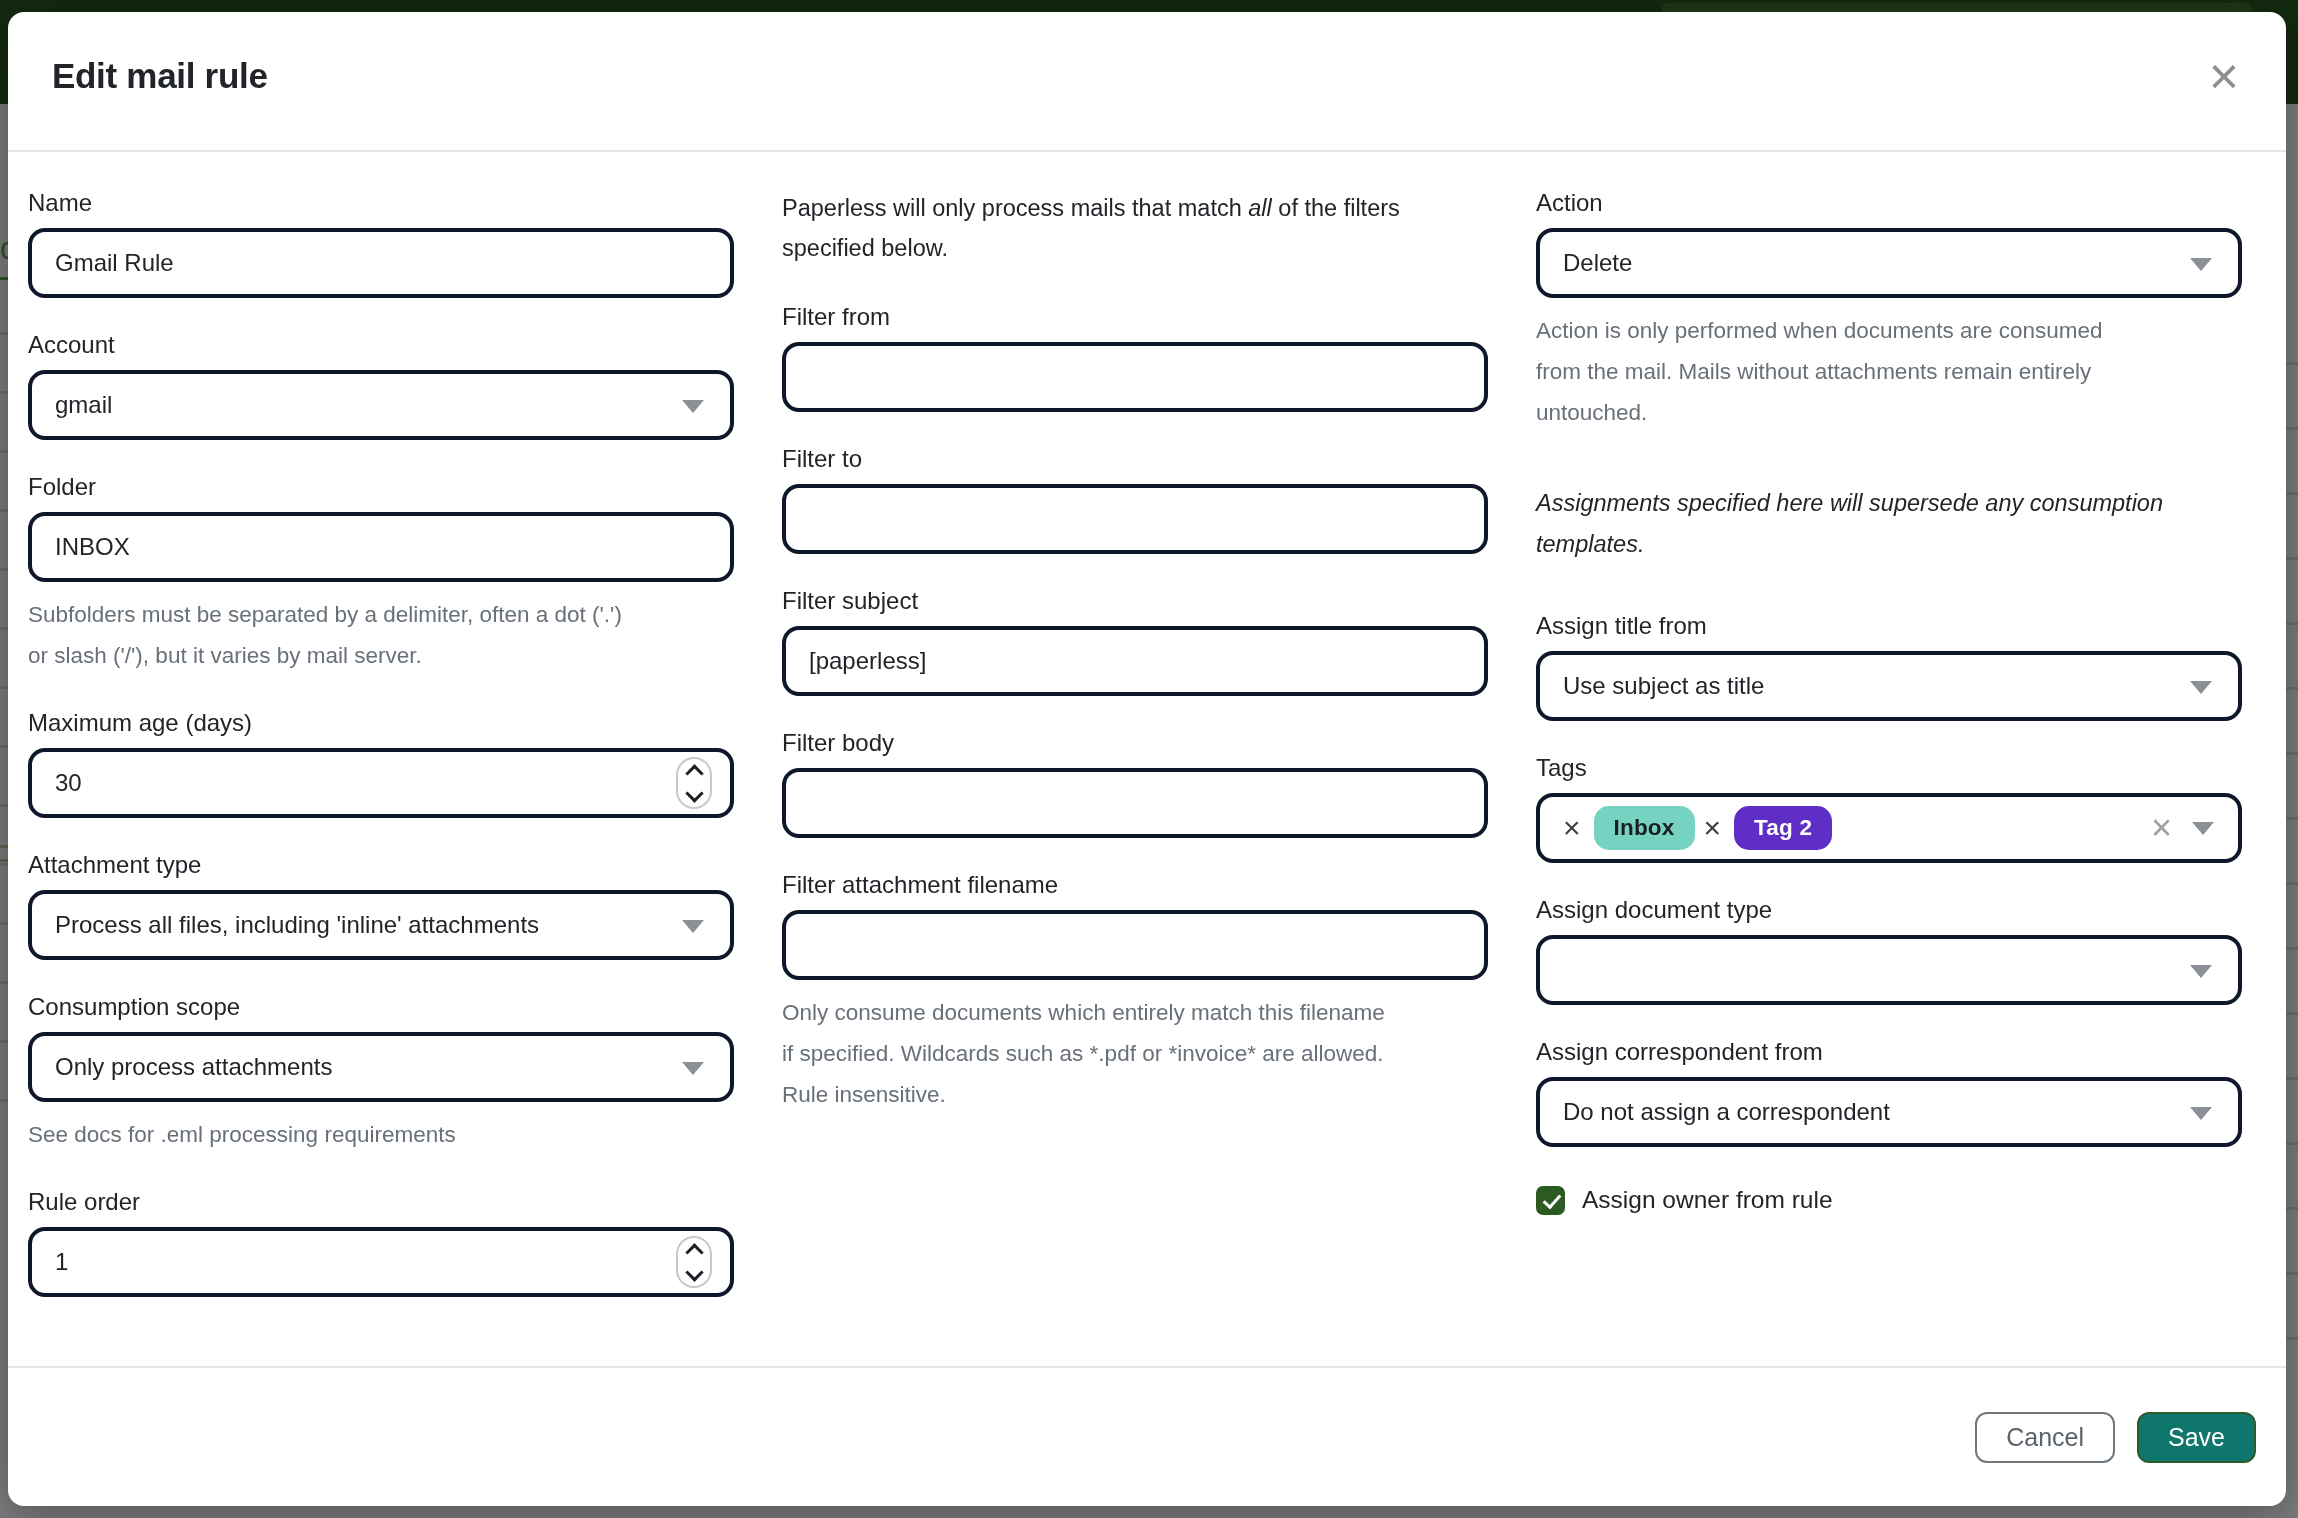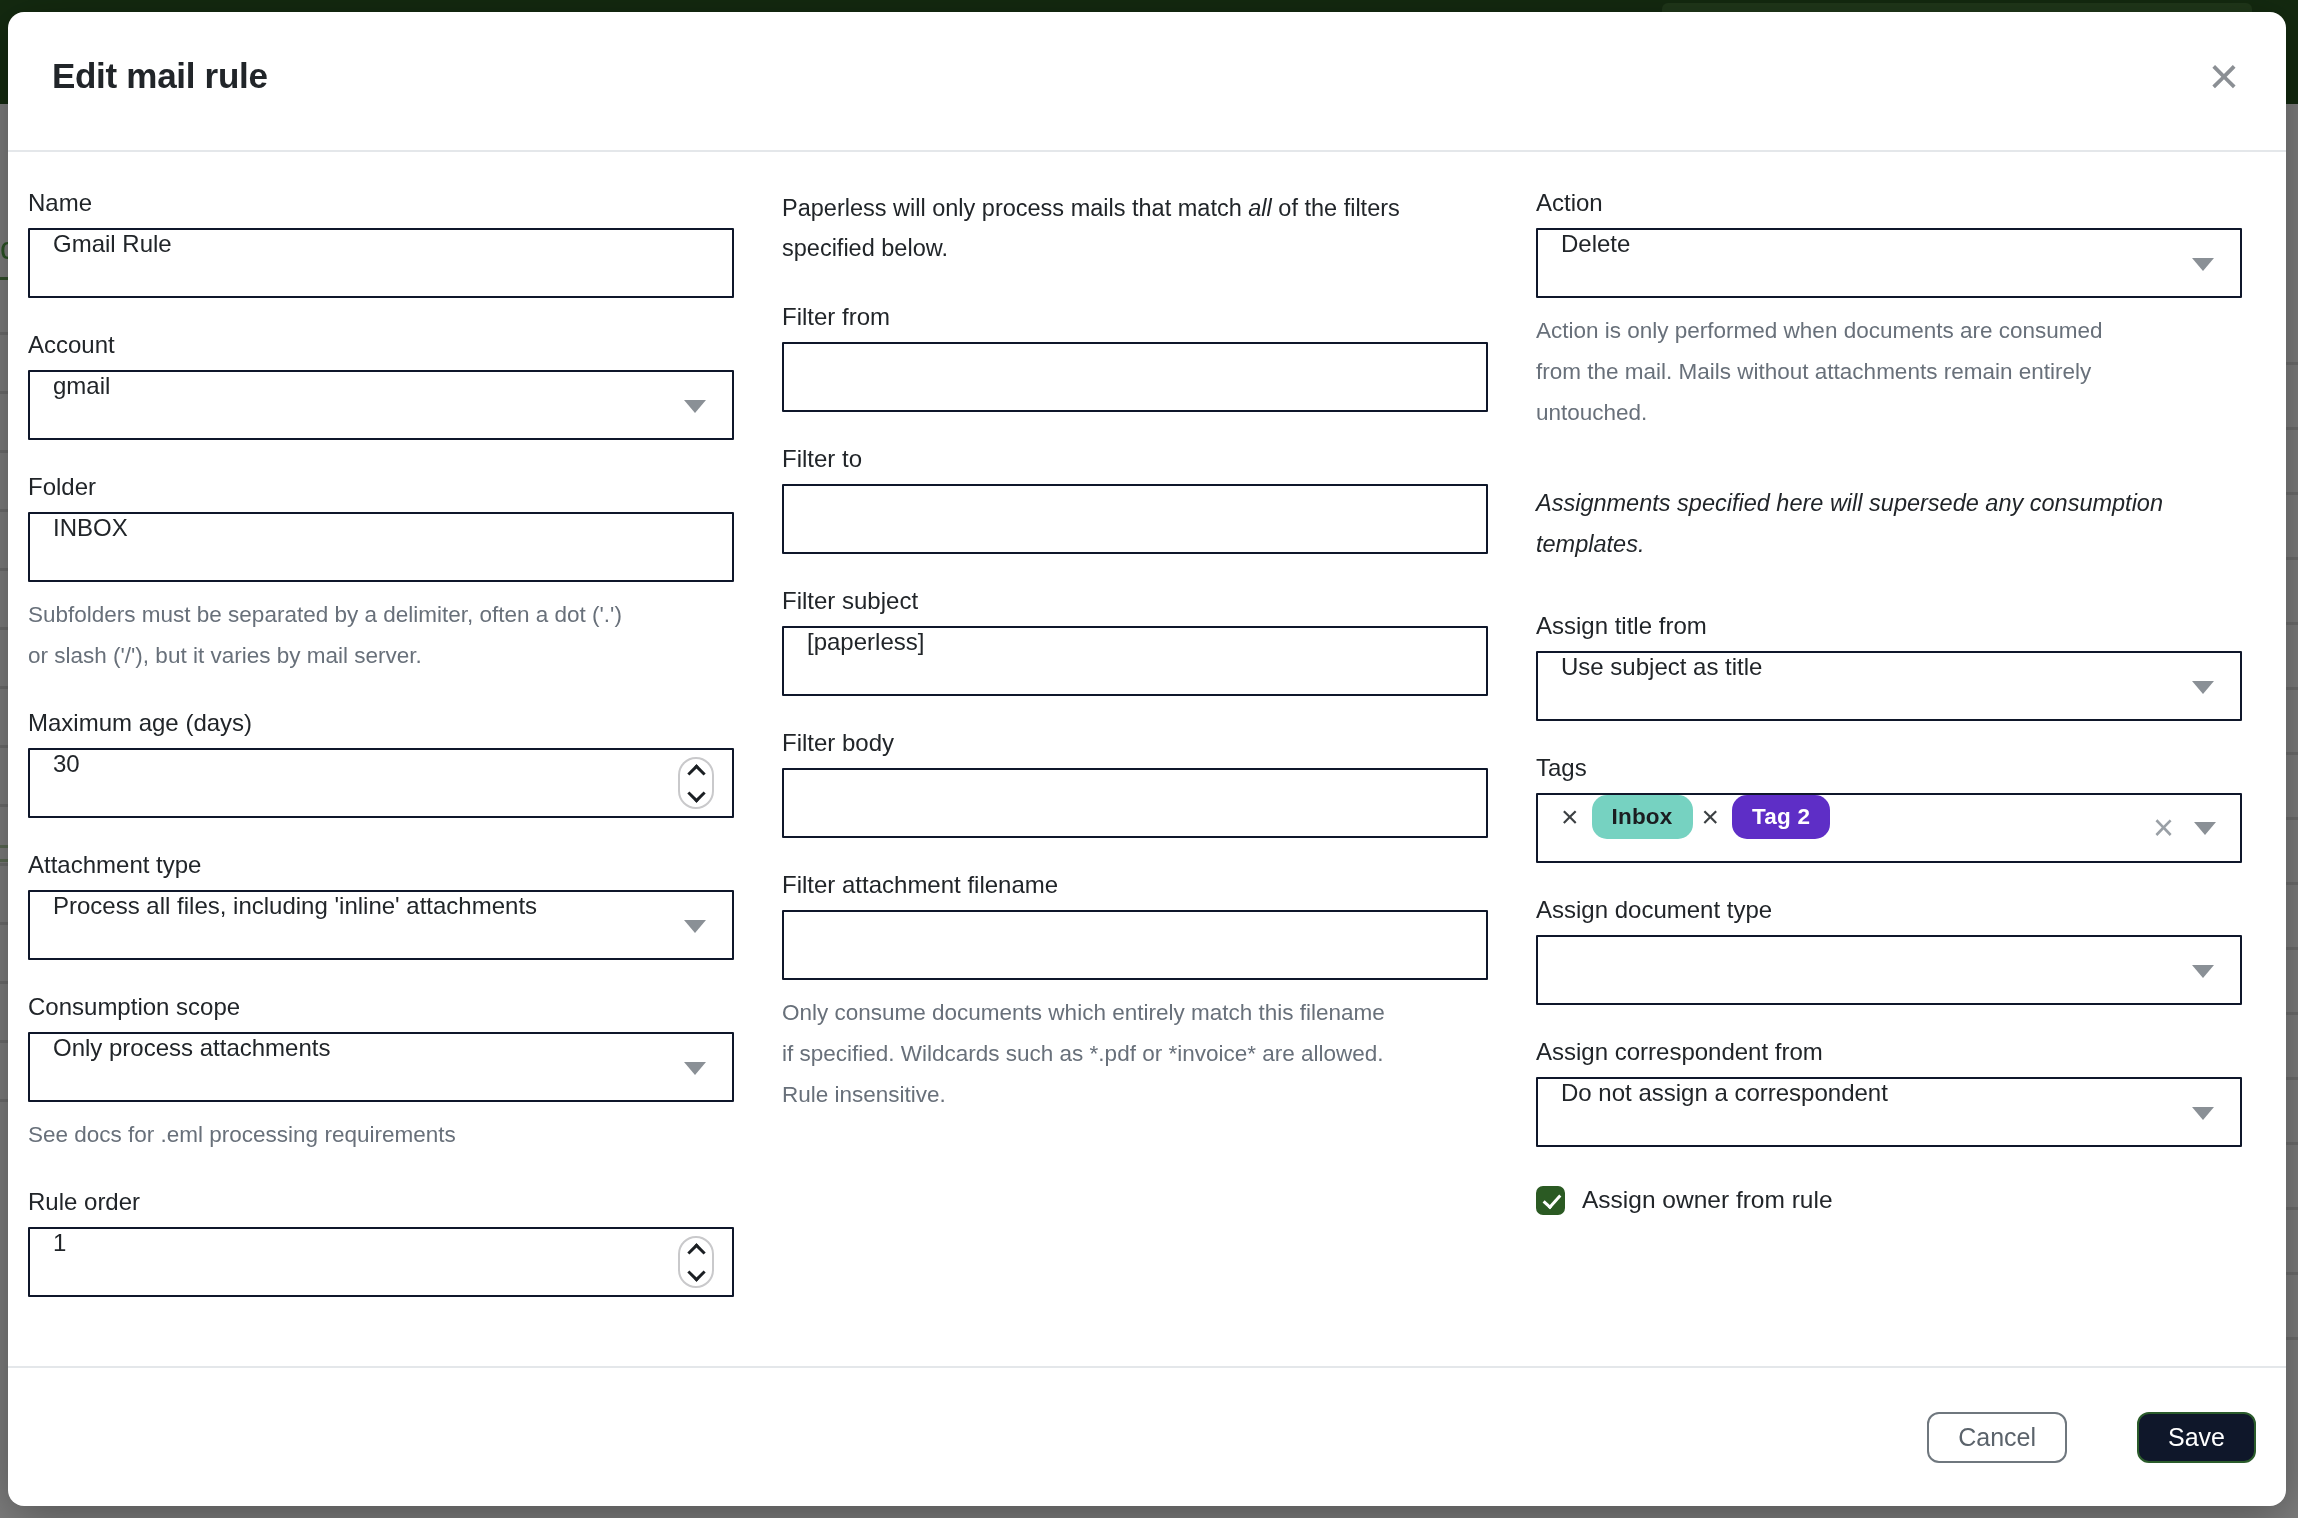--- a/index.html
+++ b/index.html
@@ -27,22 +27,22 @@
     border-radius:16px;box-shadow:0 10px 50px rgba(0,0,0,.35);}
   .modal-header{position:relative;height:138px;border-bottom:2px solid #e4e7ea;}
   .modal-title{position:absolute;left:44px;top:44px;margin:0;font-size:35px;font-weight:700;
     color:#212529;letter-spacing:-.3px;}
   .close-btn{position:absolute;right:30px;top:32px;width:64px;height:64px;border:0;background:transparent;
     font-size:52px;line-height:60px;color:#8b8f94;cursor:pointer;padding:0;font-family:inherit;}
   .modal-body{display:grid;grid-template-columns:1fr 1fr 1fr;column-gap:48px;padding:36px 44px 0 20px;}
   
   .field{margin-bottom:32px;}
   .field-label{display:block;font-size:24px;color:#212529;line-height:30px;margin-bottom:10px;}
-  .control{position:relative;height:70px;border:2px solid #0f172a;border-radius:1px;background:#fff;
-    display:flex;align-items:flex-start;padding:0 64px 0 23px;font-size:24px;color:#212529;box-sizing:border-box;}
+  .control{position:relative;height:70px;border:4px solid #0f172a;border-radius:17px;background:#fff;
+    display:flex;align-items:center;padding:0 64px 0 23px;font-size:24px;color:#212529;box-sizing:border-box;}
   .control input{border:0;outline:none;width:100%;font:inherit;color:inherit;background:transparent;padding:0;}
   .caret{position:absolute;right:26px;top:50%;margin-top:-5px;width:0;height:0;
     border-left:11px solid transparent;border-right:11px solid transparent;border-top:13px solid #8a9096;}
   .stepper{position:absolute;right:18px;top:50%;transform:translateY(-50%);width:36px;height:52px;
     border:2px solid #c9c9cb;border-radius:18px;background:#fff;display:flex;flex-direction:column;
     align-items:center;justify-content:center;gap:7px;box-sizing:border-box;}
   .chev{width:10px;height:10px;border:solid #1b1f23;border-width:0 3px 3px 0;}
   .chev.up{transform:rotate(-135deg);margin-top:4px;}
   .chev.down{transform:rotate(45deg);margin-bottom:4px;}
   .help{font-size:22.5px;color:#68707a;line-height:41px;margin-top:12px;}
@@ -66,21 +66,21 @@
     position:relative;box-sizing:border-box;flex:0 0 auto;cursor:pointer;}
   .checkbox.checked{background:#2b5a23;border-color:#2b5a23;}
   .checkbox.checked::after{content:"";position:absolute;left:9px;top:3px;width:7px;height:14px;
     border:solid #fff;border-width:0 3.5px 3.5px 0;transform:rotate(42deg);}
   .checkrow .field-label{margin:0 0 0 17px;font-size:24.5px;}
   
   .modal-footer{position:absolute;left:0;right:0;bottom:0;height:140px;border-top:2px solid #e4e7ea;
     display:flex;align-items:center;justify-content:flex-end;gap:22px;padding-right:30px;box-sizing:border-box;}
   .btn{height:51px;border-radius:12px;font-size:25px;font-family:inherit;cursor:pointer;padding:0 29px;}
   .btn-cancel{background:#fff;border:2px solid #6f777e;color:#5b636b;}
-  .btn-save{background:#0f172a;border:2px solid #2b5c2b;color:#fff;margin-left:48px;}
+  .btn-save{background:#0f766e;border:2px solid #2b5c2b;color:#fff;}
 </style>
 </head>
 <body>
 
 <div>
   <div class="bg-navbar"></div>
   <div class="bg-search"></div>
   <div class="edge-lines left"></div>
   <div class="edge-lines right"></div>
   <div class="bg-link-frag">d</div>

